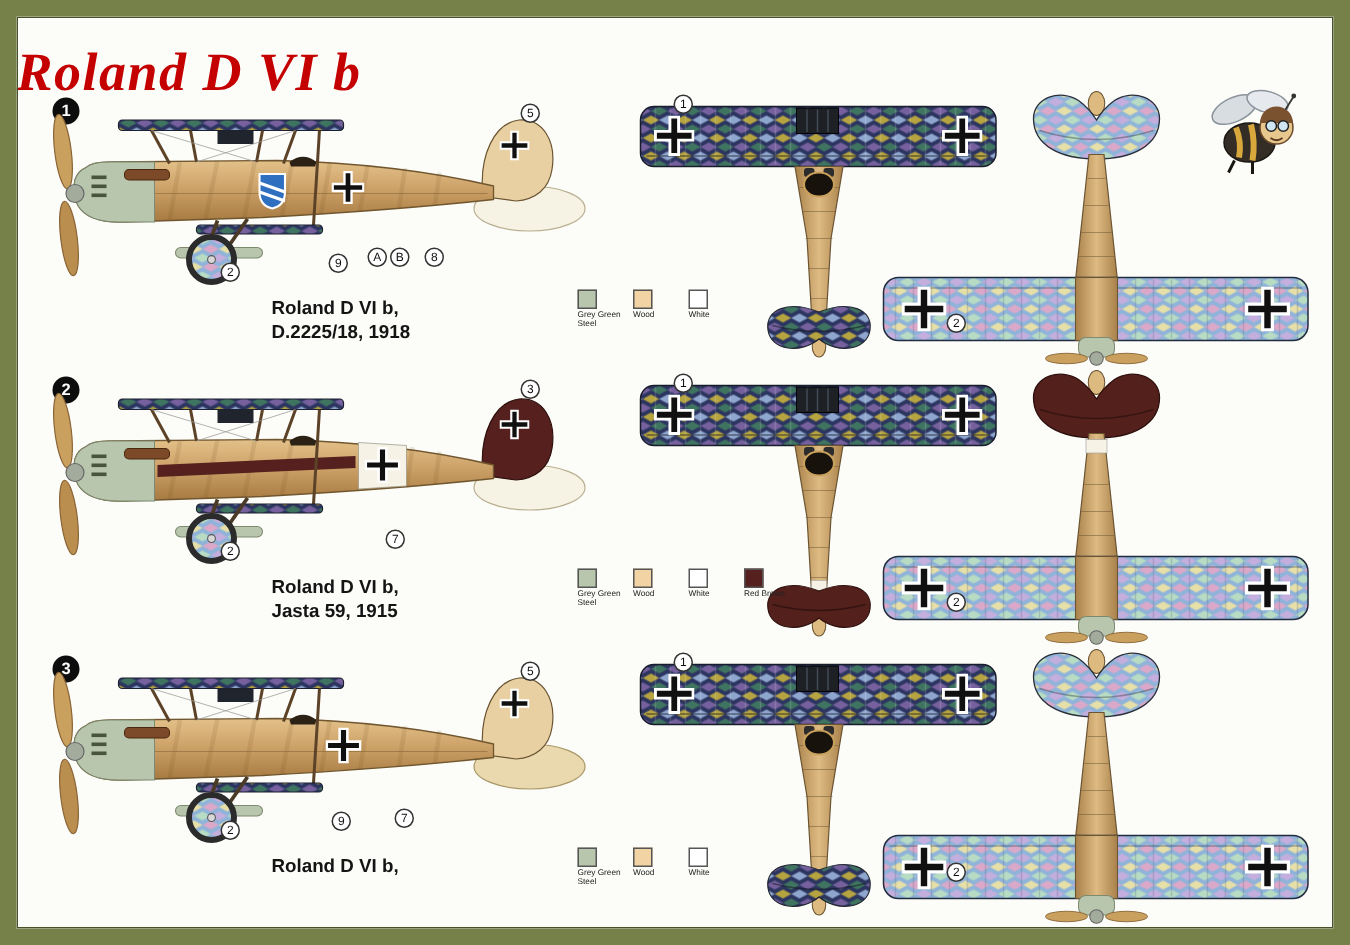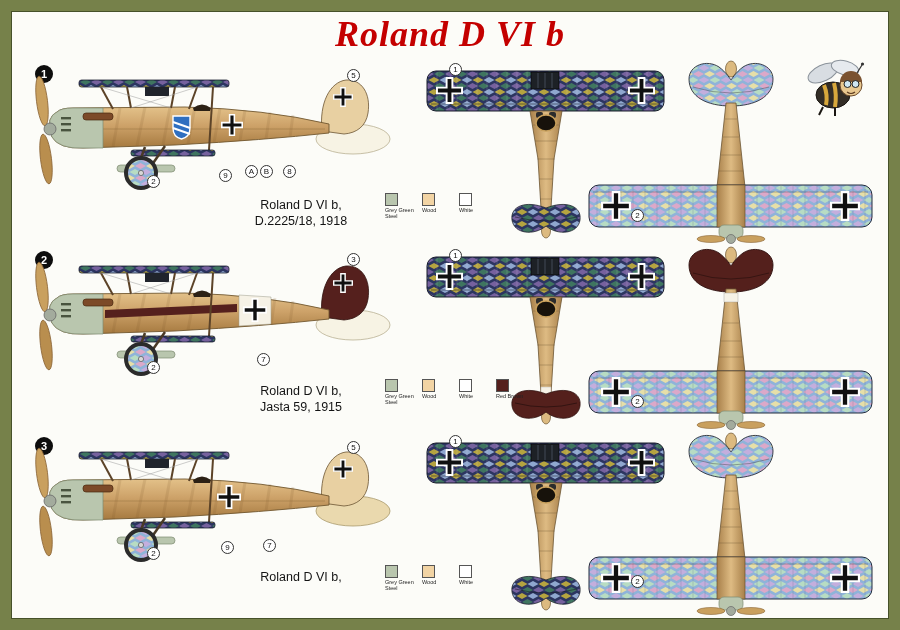--- a/index.html
+++ b/index.html
@@ -1,29 +1,29 @@
 <!DOCTYPE html>
 <html><head>
 <meta charset="utf-8">
 <style>
   *{margin:0;padding:0;box-sizing:border-box}
   html,body{width:900px;height:630px}
   body{font-family:"Liberation Sans",sans-serif;background:#9a9a90}
   .sheet{position:relative;width:900px;height:630px;background:#fcfcf8;border:11px solid #76814a;overflow:hidden}
   .sheet::after{content:"";position:absolute;inset:0;border:1px solid #46512a;pointer-events:none}
-  .title{position:absolute;top:2px;left:0;width:100%;text-align:center;
+  .title{position:absolute;top:16px;left:0;width:100%;
          font-family:"Liberation Serif",serif;font-style:italic;font-weight:700;
          font-size:36px;color:#c40000;letter-spacing:1px}
   .scheme{position:absolute;left:0;width:878px;height:186px}
   #scheme-1{top:48px}#scheme-2{top:234px}#scheme-3{top:420px}
   .badge{position:absolute;left:24px;top:6px;width:18px;height:18px;border-radius:50%;
          background:#0d0d0d;color:#fff;font-weight:700;font-size:11px;
          display:flex;align-items:center;justify-content:center}
-  .caption{position:absolute;left:170px;top:138px;width:240px;text-align:center;
-           font-weight:400;font-size:12.5px;color:#141414;line-height:1.3}
+  .caption{position:absolute;left:170px;top:138px;width:240px;
+           font-weight:700;font-size:12.5px;color:#141414;line-height:1.3}
   .legend{position:absolute;left:374px;top:134px;display:flex;gap:8px;align-items:flex-start}
   .legend-item{display:flex;flex-direction:column;align-items:flex-start;width:29px}
   .swatch{width:13px;height:13px;border:1px solid #555}
   .swatch-label{font-size:5.5px;line-height:1.15;color:#222;margin-top:1px}
   .callout{position:absolute;width:13px;height:13px;border-radius:50%;background:#fff;
            border:1px solid #333;font-size:8px;display:flex;align-items:center;
            justify-content:center;color:#111;z-index:5}
   .view{position:absolute}
   .mascot{position:absolute;left:782px;top:44px}
 </style>

